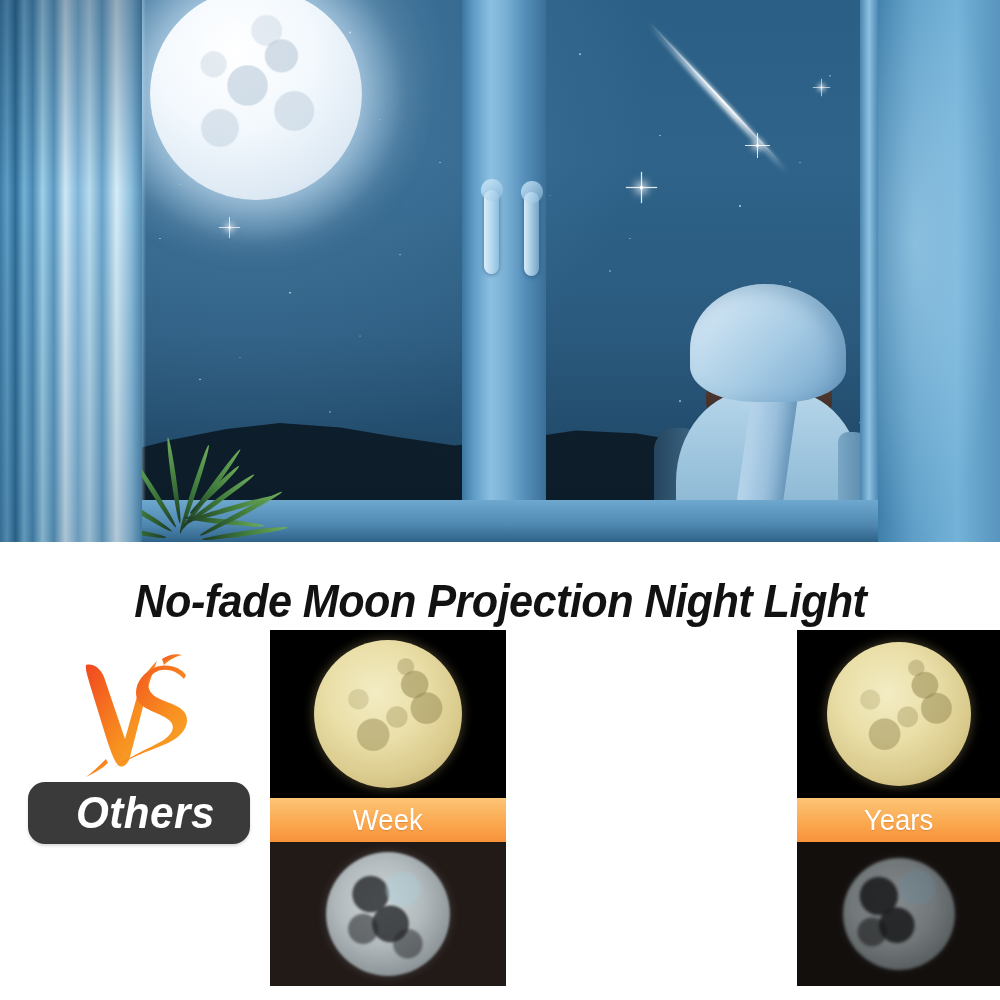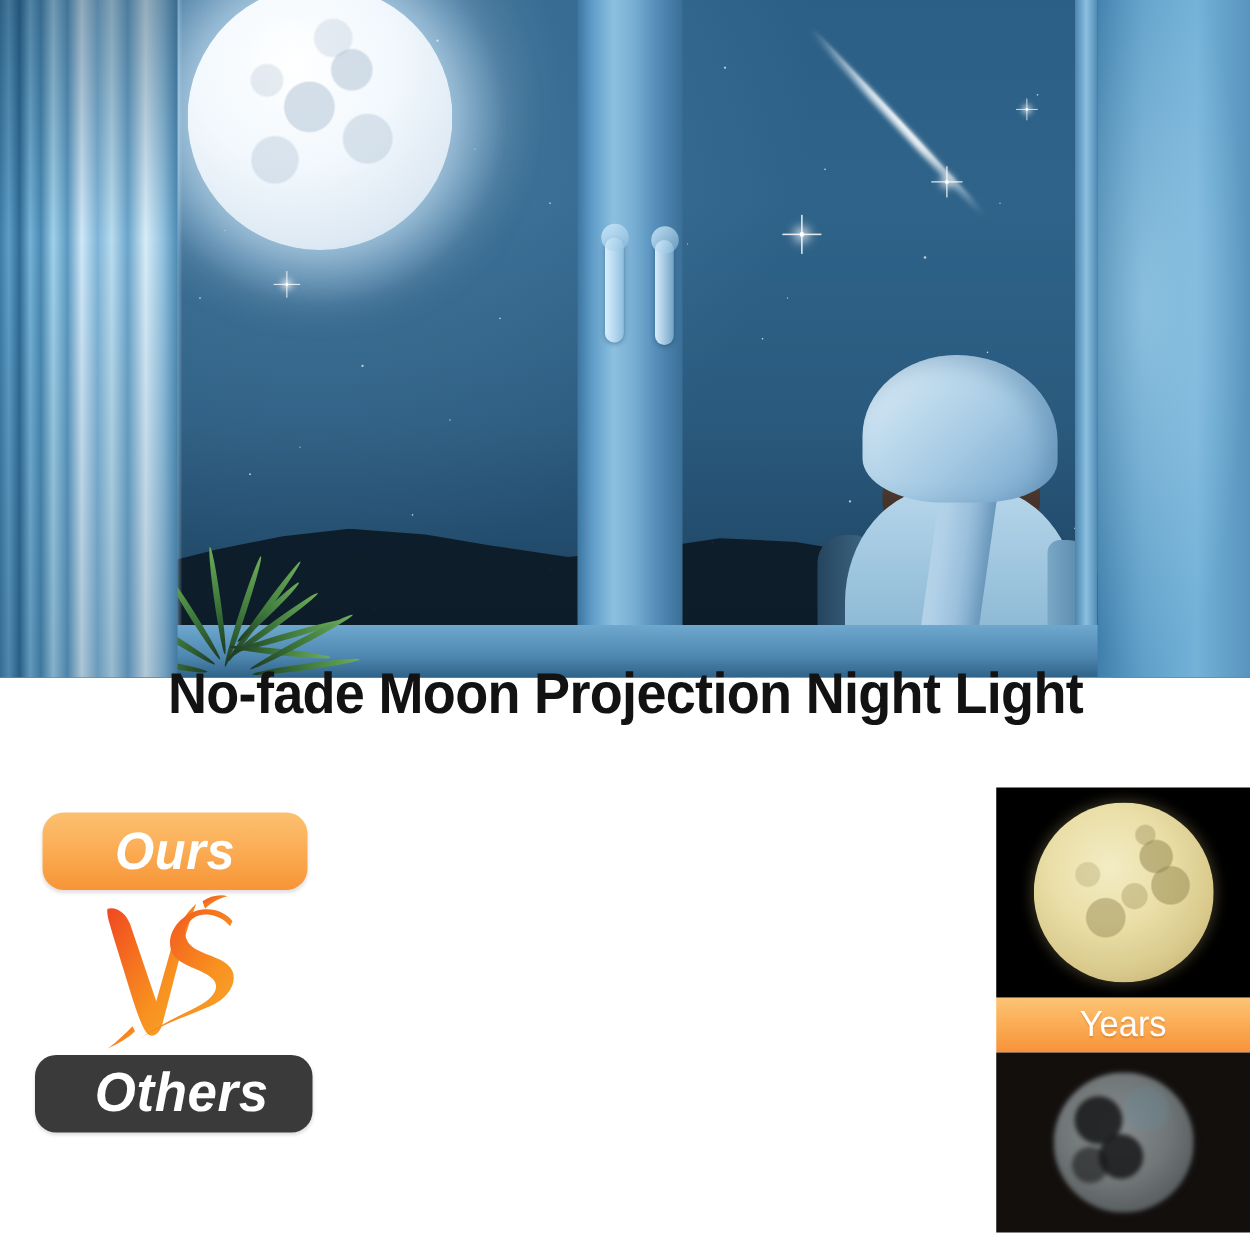--- a/index.html
+++ b/index.html
@@ -176,22 +176,22 @@
     border-radius:28px 20px 22px 26px; transform:rotate(8deg);
     box-shadow:inset -6px 0 12px rgba(60,110,150,.3); }
   .child-cap-pom { position:absolute; left:100px; top:248px; width:34px; height:26px;
     background:linear-gradient(to bottom,#9cc1dd,#7ba7c9); border-radius:0 0 18px 18px; opacity:.95; }
   .bed { position:absolute; left:560px; top:506px; width:330px; height:38px;
     background:linear-gradient(to bottom,#cfe3f1,#a9c8de); border-radius:10px 10px 0 0; }
   .bed-stripe { position:absolute; left:576px; top:516px; width:120px; height:26px;
     background:repeating-linear-gradient(to right,#b6d2e6 0 6px,#93b8d2 6px 12px); opacity:.8; }
 
   
-  #title { position:absolute; left:0; top:521px; width:1000px; height:66px;
-    display:flex; align-items:center; justify-content:center; }
+  #title { position:absolute; left:0; top:568px; width:1000px; height:66px;
+    display:flex; align-items:center; justify-content:center;font-style:italic; }
   #title h1 { font-family:"Liberation Sans Narrow","Liberation Sans",sans-serif;
     font-size:46px; font-weight:bold; color:#121212; letter-spacing:-.6px;
     transform:scaleX(.94); white-space:nowrap; }
 
   
   #compare { position:absolute; left:0; top:622px; width:1000px; height:370px; }
 
   
   #vs-col { position:absolute; left:28px; top:28px; width:224px; height:310px; }
 
@@ -330,23 +330,20 @@
     <div class="wall-glow"></div>
   </div>
 
   <div id="title">
     <h1>No-fade Moon Projection Night Light</h1>
   </div>
 
   <div id="compare">
 
     <div id="vs-col">
-      <div class="badge" id="badge-ours">
-        <span>Ours</span>
-      </div>
 
       <div id="vs-mark">
         <svg width="124" height="126" viewBox="0 0 124 126">
           <defs>
             <linearGradient id="vsgrad" x1="0" y1="0" x2="1" y2="1">
               <stop offset="0%" stop-color="#ef4623"></stop>
               <stop offset="28%" stop-color="#f4671f"></stop>
               <stop offset="62%" stop-color="#f8901f"></stop>
               <stop offset="100%" stop-color="#f7ab2e"></stop>
             </linearGradient>
@@ -365,20 +362,31 @@
           <path d="M30,110 C24,116 16,120 8,124 C16,118 22,112 28,106 Z" fill="url(#vsgrad)"></path>
           <path d="M84,6 C90,2 98,0 104,2 C96,4 90,8 86,12 Z" fill="url(#vsgrad)"></path>
         </svg>
       </div>
 
       <div class="badge" id="badge-others">
         <span>Others</span>
       </div>
     </div>
 
+    <div class="panel p1">
+      <div class="cell-top">
+        <div class="moon-gold m1"></div>
+      </div>
+      <div class="cell-label">
+        <span>Week</span>
+      </div>
+      <div class="cell-bot bot-a">
+        <div class="moon-fade fade1"></div>
+      </div>
+    </div>
 
 
     <div class="panel p3">
       <div class="cell-top">
         <div class="moon-gold m3"></div>
       </div>
       <div class="cell-label">
         <span>Years</span>
       </div>
       <div class="cell-bot bot-c">

